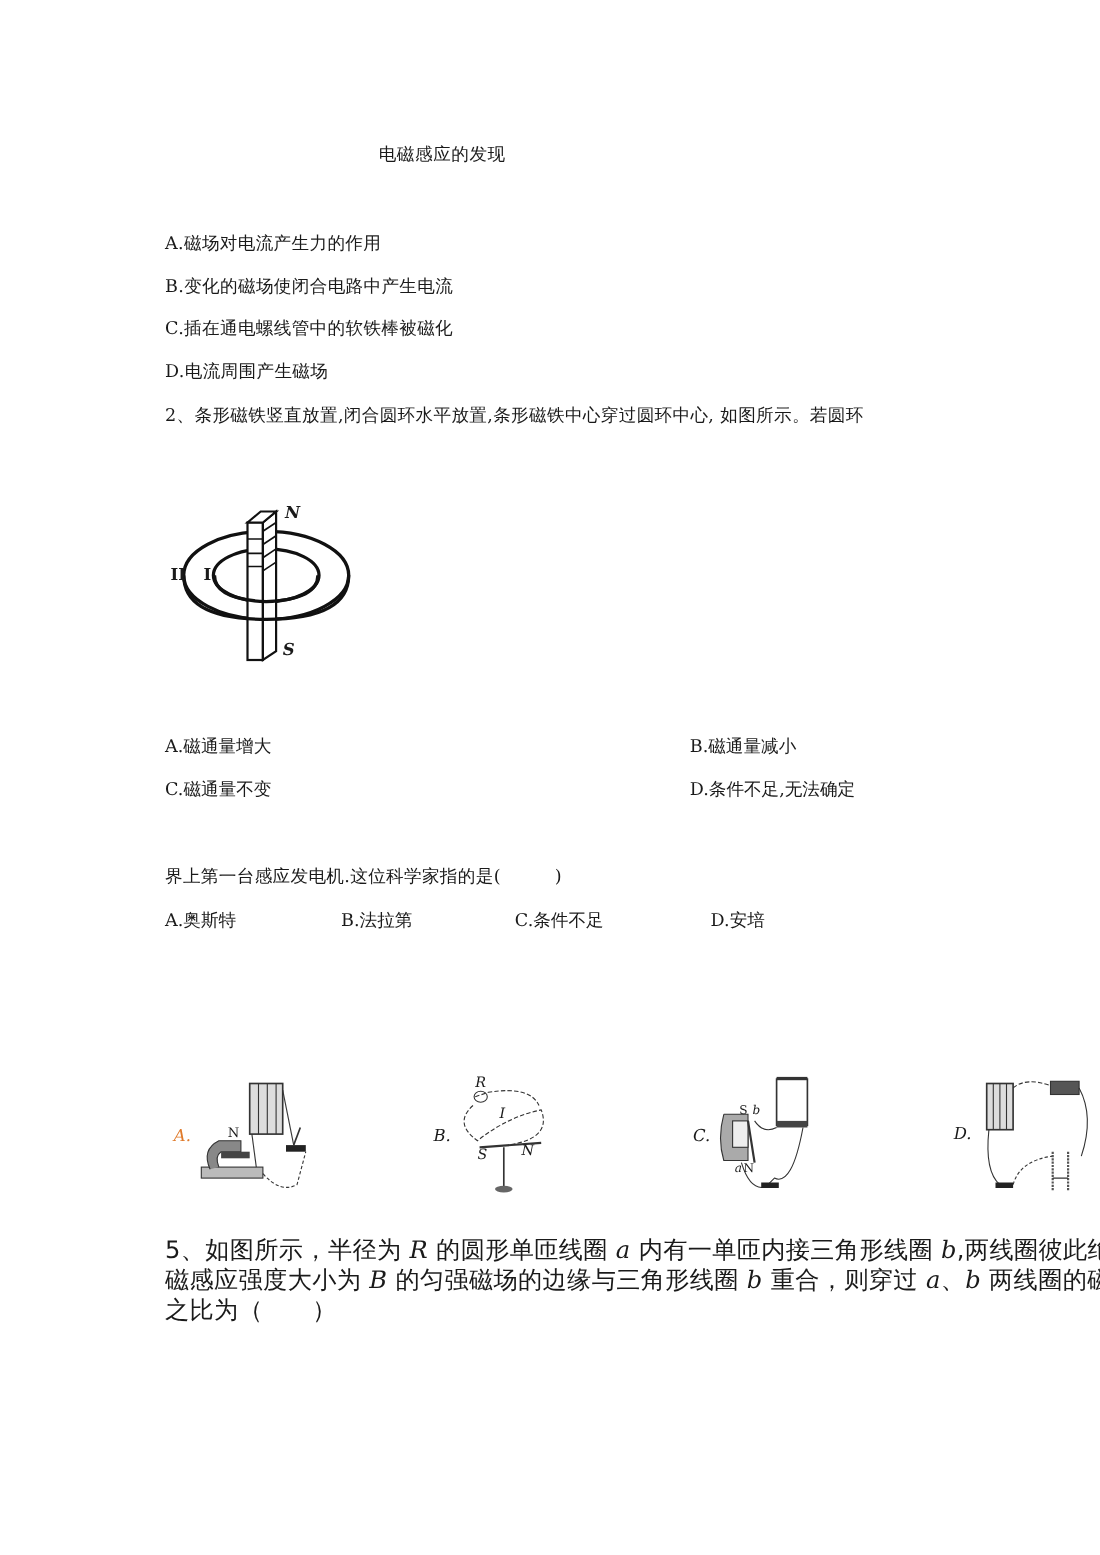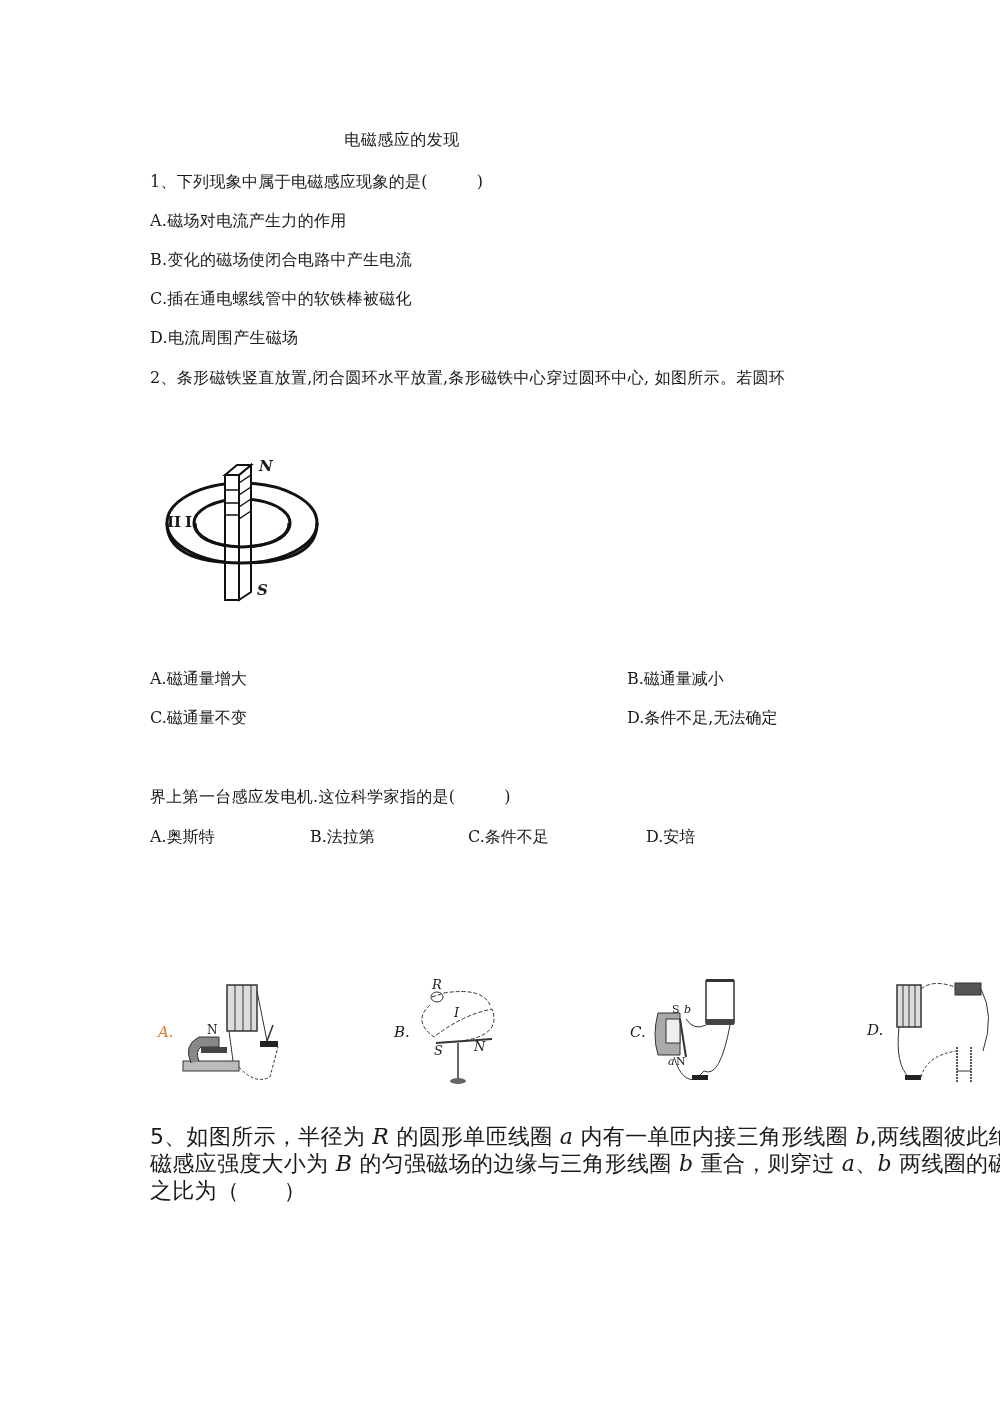--- a/index.html
+++ b/index.html
@@ -29,21 +29,20 @@
       font-size: 15px;
     }
   </style>
 </head>
 <body>
 
 <div class="page">
 
   <div class="title">电磁感应的发现</div>
 
-  <div class="line" style="top:172px">1、下列现象中属于电磁感应现象的是(　　　)</div>
   <div class="line" style="top:211px">A.磁场对电流产生力的作用</div>
   <div class="line" style="top:250px">B.变化的磁场使闭合电路中产生电流</div>
   <div class="line" style="top:289px">C.插在通电螺线管中的软铁棒被磁化</div>
   <div class="line" style="top:328px">D.电流周围产生磁场</div>
 
   <div class="line" style="top:368px">2、条形磁铁竖直放置,闭合圆环水平放置,条形磁铁中心穿过圆环中心, 如图所示。若圆环</div>
 
   <div class="fig" style="left:155px; top:455px; width:175px; height:150px;">
     <svg width="175" height="150" viewBox="0 0 175 150">
       <ellipse cx="87" cy="68" rx="75" ry="40" fill="none" stroke="#111" stroke-width="3"></ellipse>
@@ -56,21 +55,21 @@
       <line x1="70" y1="60" x2="84" y2="60" stroke="#111" stroke-width="1.5"></line>
       <line x1="84" y1="28" x2="96" y2="20" stroke="#111" stroke-width="1.5"></line>
       <line x1="84" y1="40" x2="96" y2="32" stroke="#111" stroke-width="1.5"></line>
       <line x1="84" y1="52" x2="96" y2="44" stroke="#111" stroke-width="1.5"></line>
       <line x1="84" y1="64" x2="96" y2="56" stroke="#111" stroke-width="1.5"></line>
       <path d="M40 68 Q40 90 87 92 Q134 90 134 68" fill="none" stroke="#111" stroke-width="3"></path>
       <path d="M12 68 Q12 108 87 108 Q162 108 162 68" fill="none" stroke="#111" stroke-width="3"></path>
     </svg>
     <span class="fig-label" style="left:104px; top:2px; font-weight:bold;">N</span>
     <span class="fig-label" style="left:102px; top:126px; font-weight:bold;">S</span>
-    <span class="fig-label" style="left:0px; top:58px; font-style:normal; font-weight:bold;margin-left:12px;">II</span>
+    <span class="fig-label" style="left:0px; top:58px; font-style:normal; font-weight:bold;">II</span>
     <span class="fig-label" style="left:30px; top:58px; font-style:normal; font-weight:bold;">I</span>
   </div>
 
   <div class="opt" style="left:150px; top:669px">A.磁通量增大</div>
   <div class="opt" style="left:627px; top:669px">B.磁通量减小</div>
   <div class="opt" style="left:150px; top:708px">C.磁通量不变</div>
   <div class="opt" style="left:627px; top:708px">D.条件不足,无法确定</div>
 
   <div class="line" style="top:787px">界上第一台感应发电机.这位科学家指的是(　　　)</div>
   <div class="opt" style="left:150px; top:827px">A.奥斯特</div>

